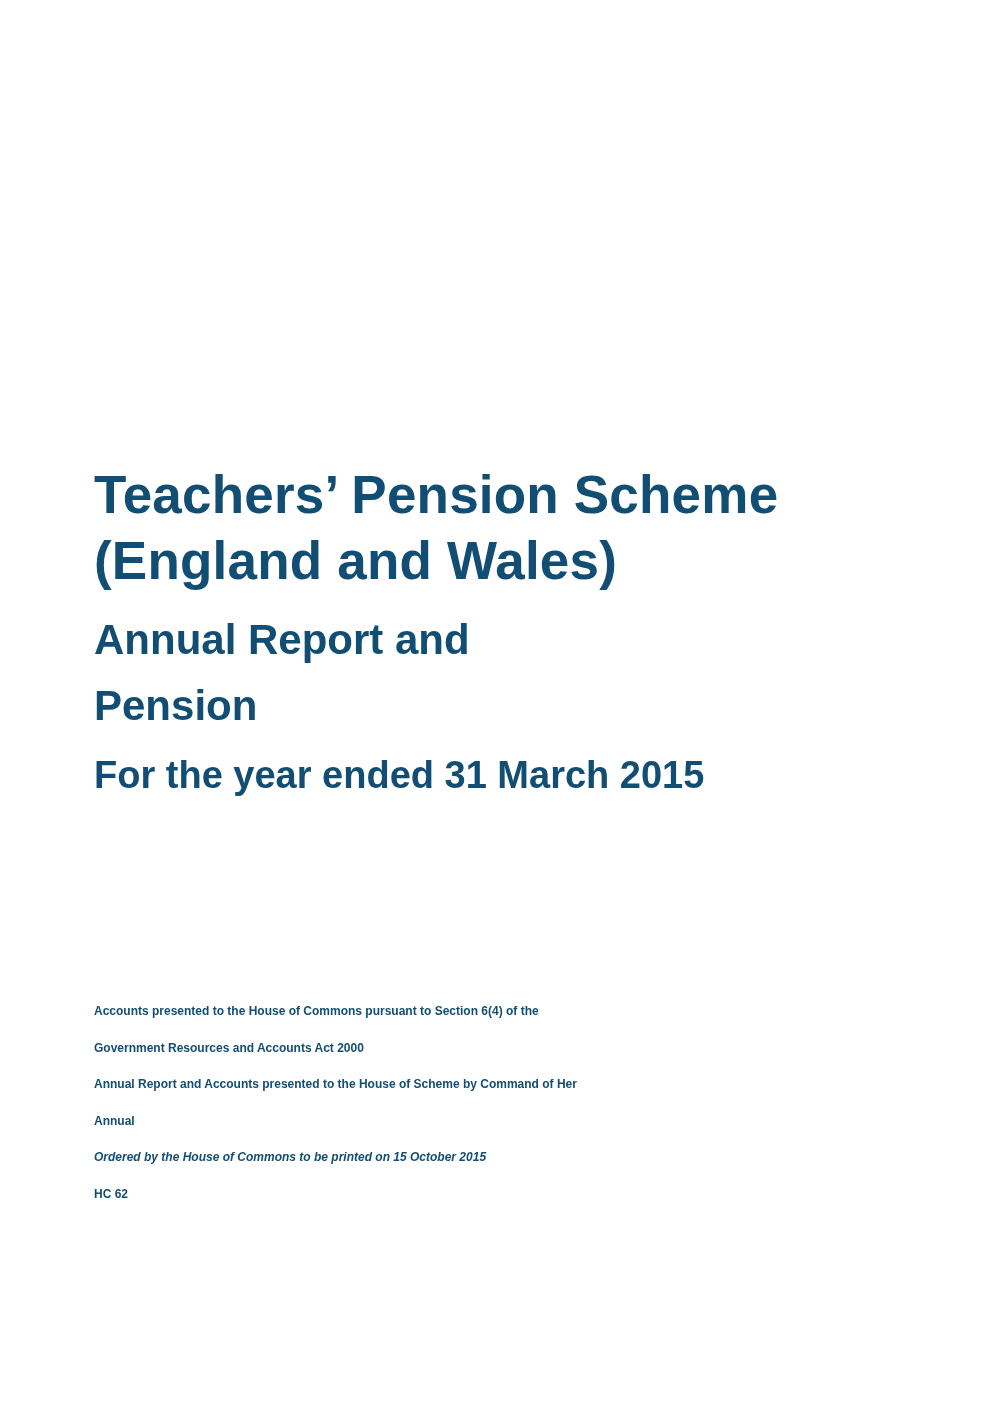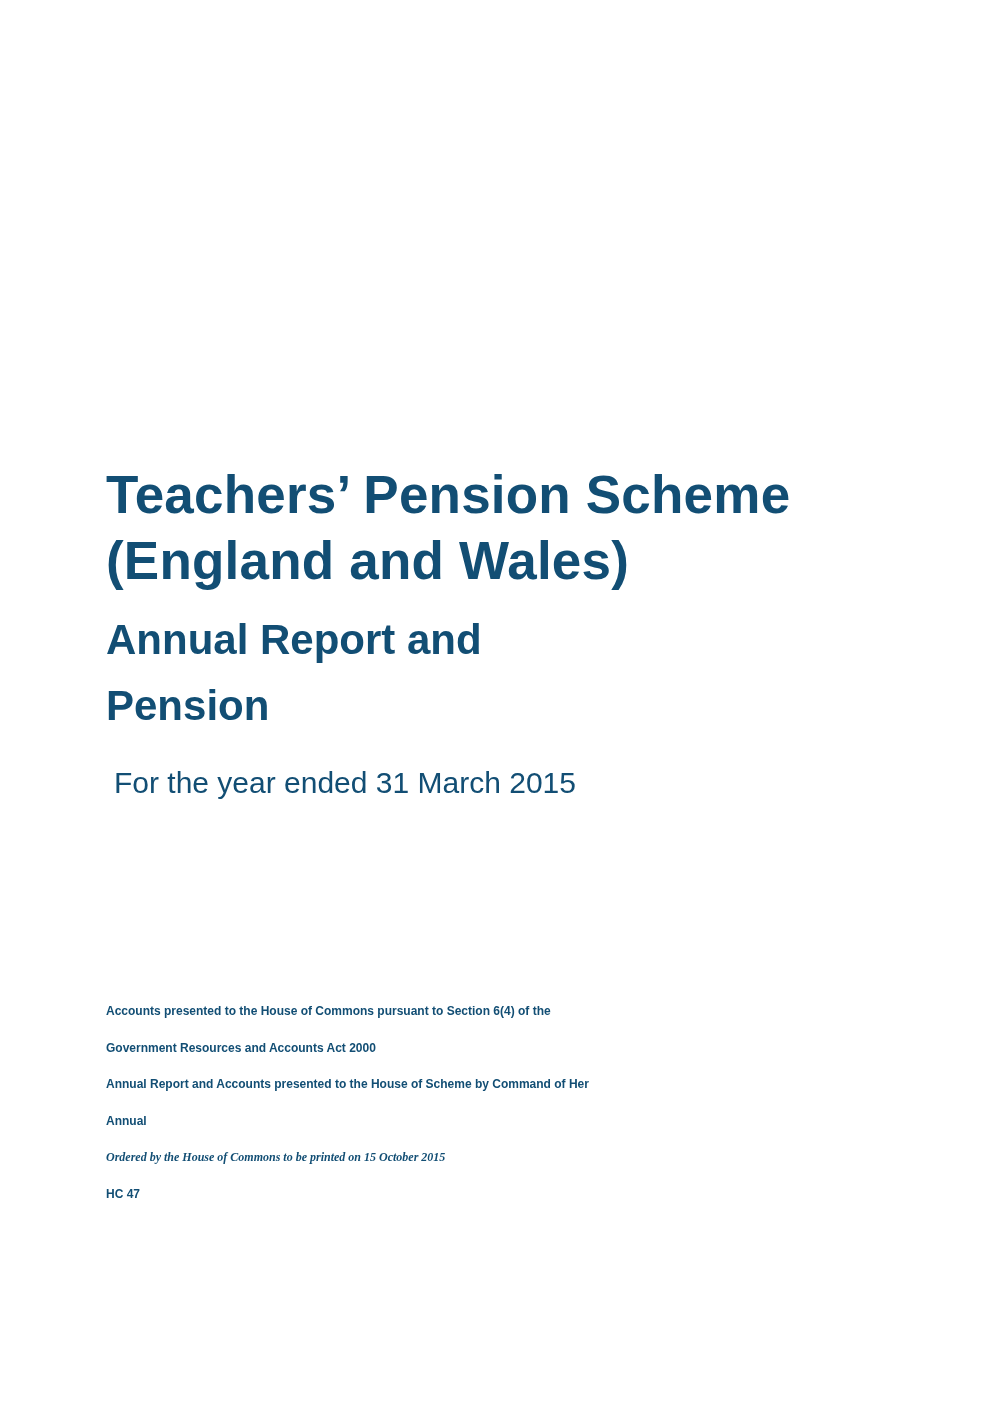--- a/index.html
+++ b/index.html
@@ -10,21 +10,21 @@
     body {
       width: 991px;
       height: 1401px;
       position: relative;
       overflow: hidden;
       font-family: "Liberation Sans", sans-serif;
       color: #124e74;
     }
     .page {
       position: absolute;
-      left: 12px; top: 0;
+      left: 0; top: 0;
       width: 928px; height: 1401px;
       background: #ffffff;
     }
     .title-block {
       position: absolute;
       left: 94px;
       top: 462px;
       width: 860px;
     }
     .title-line {
@@ -44,42 +44,41 @@
       font-weight: bold;
       font-size: 42px;
       line-height: 66px;
       margin: 0;
       white-space: nowrap;
     }
     .year-line {
       position: absolute;
       left: 94px;
       top: 755px;
-      font-weight: normal;
-      font-size: 30px;
+      font-weight: bold;
+      font-size: 38px;
       line-height: 40px;
-      margin: 8px;
+      margin: 0;
       white-space: nowrap;
     }
     .presented-block {
       position: absolute;
       left: 94px;
       top: 993px;
       width: 860px;
     }
     .presented-line {
       font-weight: bold;
       font-size: 12px;
       line-height: 36.5px;
       margin: 0;
       white-space: nowrap;
     }
     .presented-line.italic {
       font-style: italic;
-      font-family: Liberation Serif, serif;
     }
   </style>
 </head>
 <body>
 
 <div class="page">
 
   <div class="title-block">
     <p class="title-line">Teachers’ Pension Scheme</p>
     <p class="title-line">(England and Wales)</p>
@@ -91,16 +90,16 @@
   </div>
 
   <p class="year-line">For the year ended 31 March 2015</p>
 
   <div class="presented-block">
     <p class="presented-line">Accounts presented to the House of Commons pursuant to Section 6(4) of the</p>
     <p class="presented-line">Government Resources and Accounts Act 2000</p>
     <p class="presented-line">Annual Report and Accounts presented to the House of Scheme by Command of Her</p>
     <p class="presented-line">Annual</p>
     <p class="presented-line italic">Ordered by the House of Commons to be printed on 15 October 2015</p>
-    <p class="presented-line">HC 47</p>
+    <p class="presented-line">HC 62</p>
   </div>
 
 </div>
 
 </body></html>

